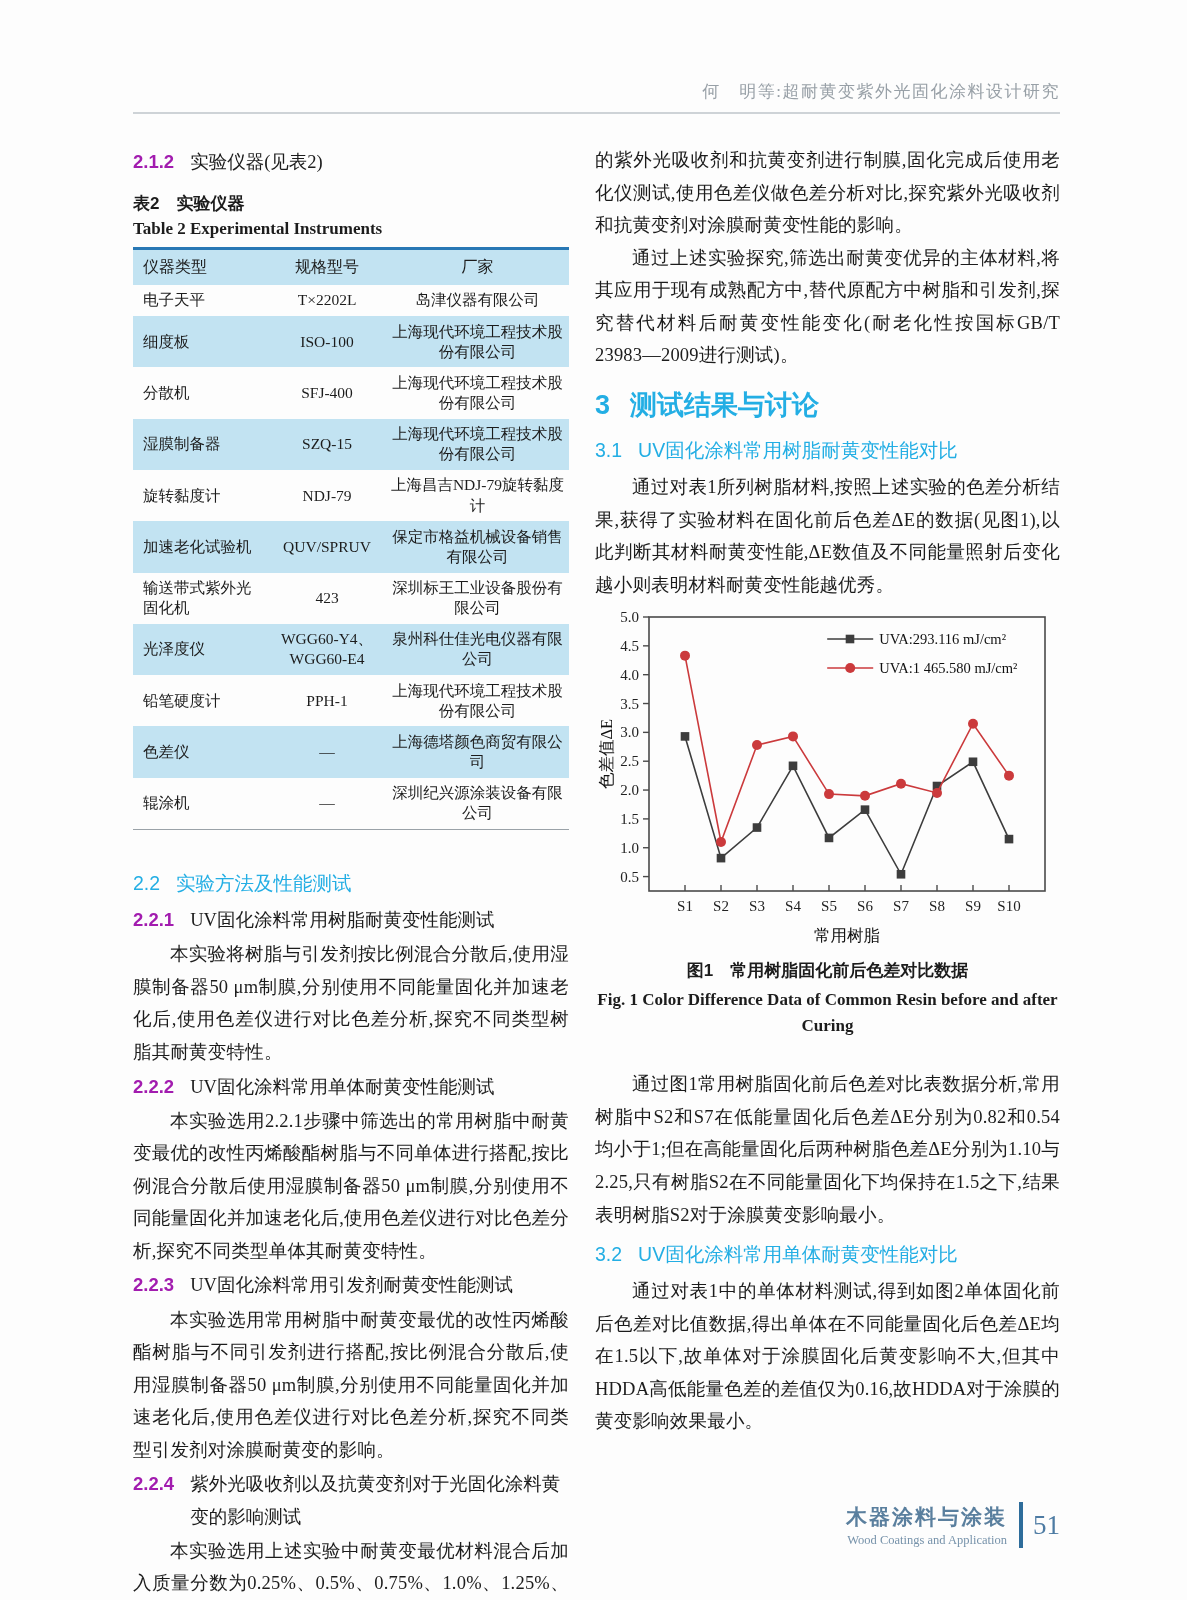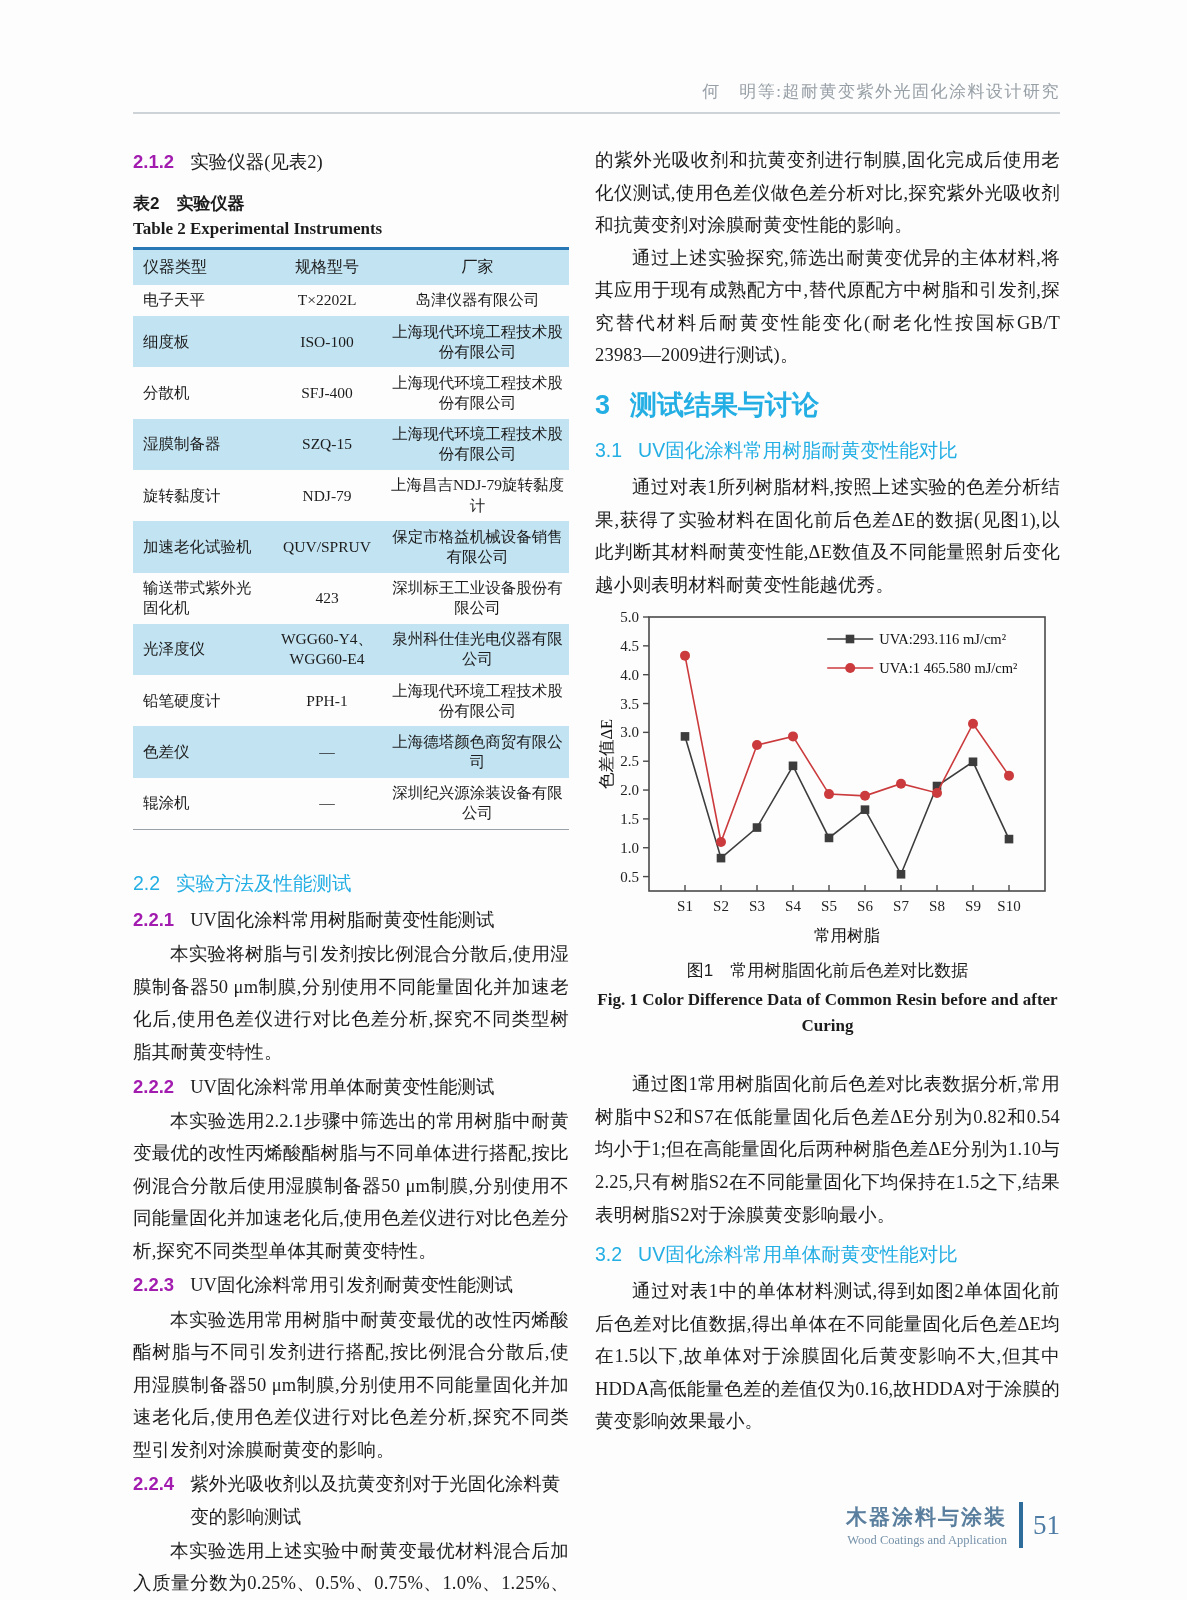--- a/index.html
+++ b/index.html
@@ -31,21 +31,21 @@
   table.instr{width:100%;border-collapse:collapse;border-top:3px solid #2878b5;
               border-bottom:1.5px solid #9aa2a8;font-size:15.5px;line-height:1.3;}
   table.instr th{background:#c2e3f2;font-weight:normal;padding:7px 2px;font-size:16px;}
   table.instr td{padding:5.5px 3px;vertical-align:middle;}
   table.instr tbody tr:nth-child(even){background:#c2e3f2;}
   .c1{text-align:left;padding-left:10px !important;width:31%;}
   .c2{text-align:center;width:27%;}
   .c3{text-align:center;width:42%;}
 
   .fig{margin:6px 0 0;text-align:center;}
-  .fig-cap-zh{font-size:17px;font-weight:normal;font-family:"Liberation Sans",sans-serif;margin-top:8px;}
+  .fig-cap-zh{font-size:17px;font-weight:bold;font-family:"Liberation Sans",sans-serif;margin-top:8px;}
   .fig-cap-en{font-size:17px;font-weight:bold;margin-top:5px;line-height:1.5;}
   .after-fig{margin-top:30px !important;}
   svg text{font-family:"Liberation Serif",serif;}
   .tick{font-size:15px;fill:#222;}
   .axis-label{font-size:16.5px;fill:#111;}
   .legend-text{font-size:14.5px;fill:#111;}
 
   .footer{position:absolute;right:127px;bottom:52px;display:flex;align-items:center;}
   .jblock{text-align:right;}
   .jzh{font-size:21px;font-weight:bold;color:#5a7f9e;font-family:"Liberation Sans",sans-serif;letter-spacing:2px;}

